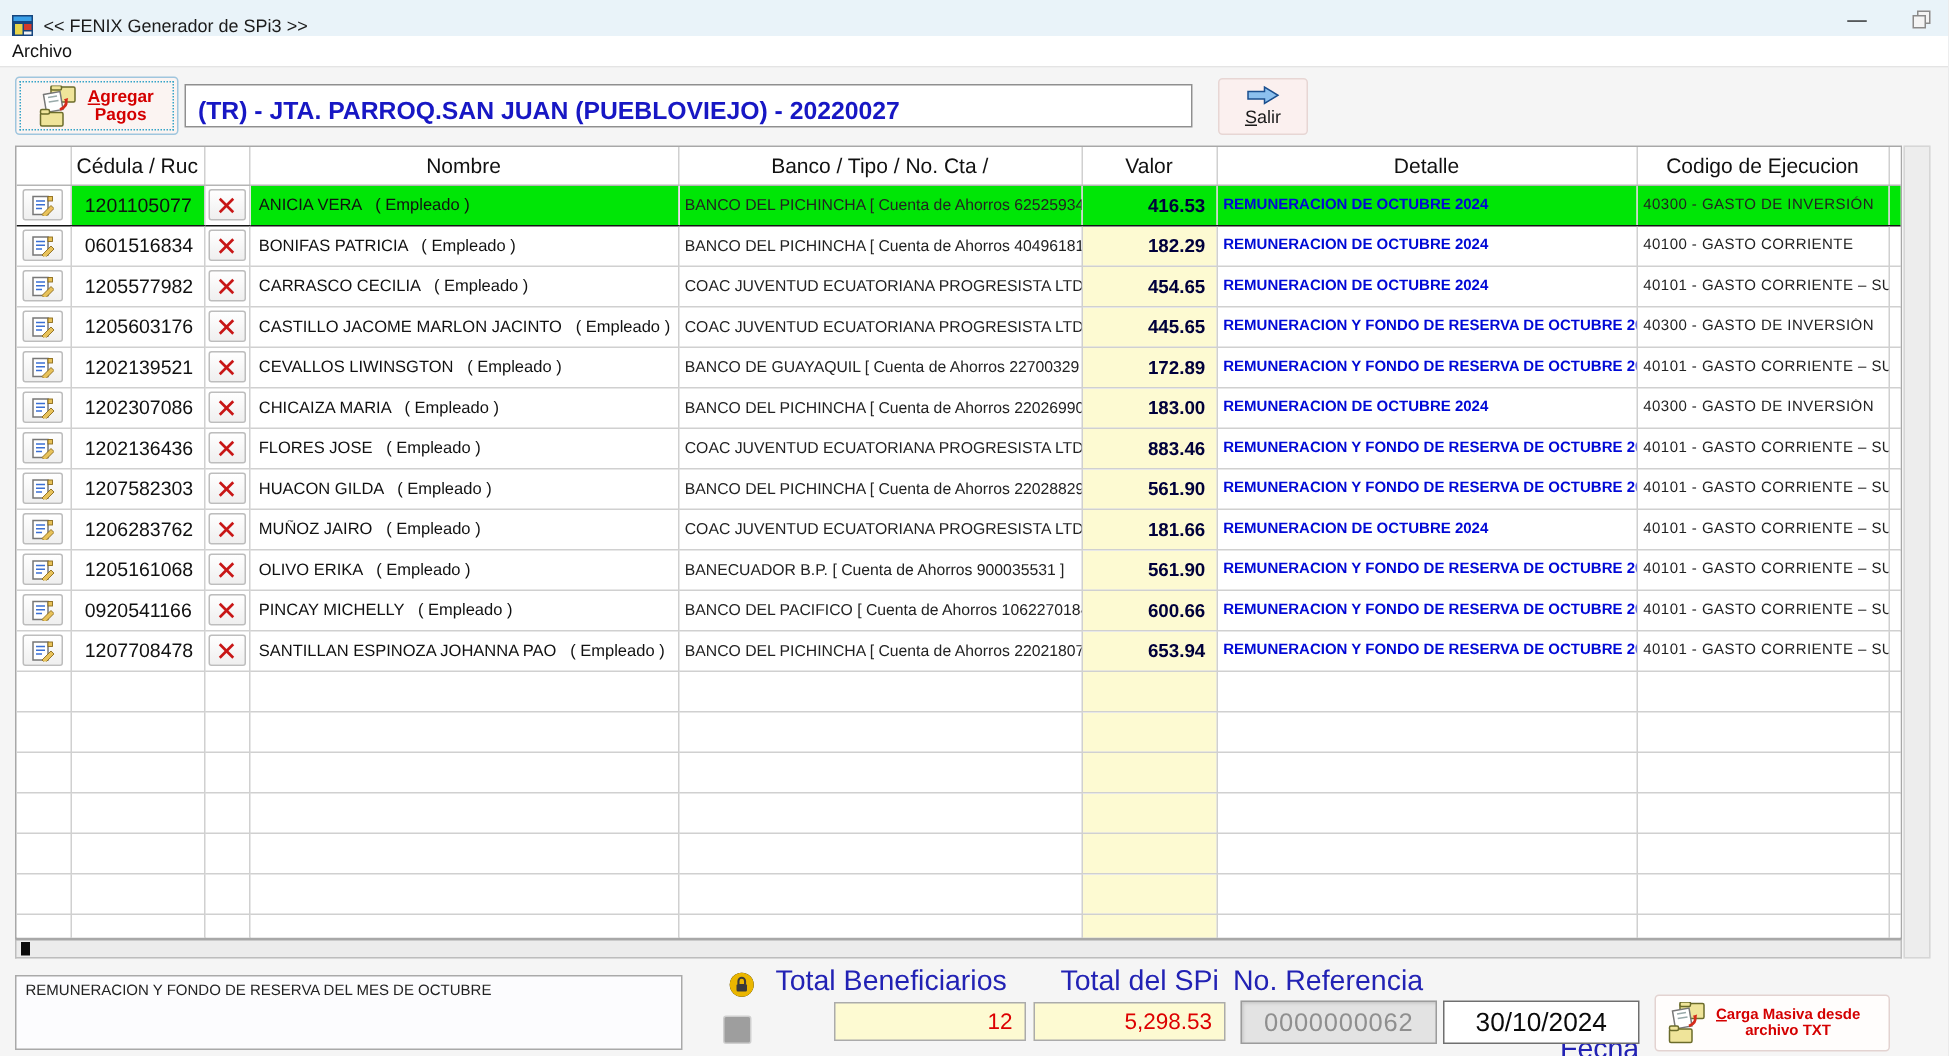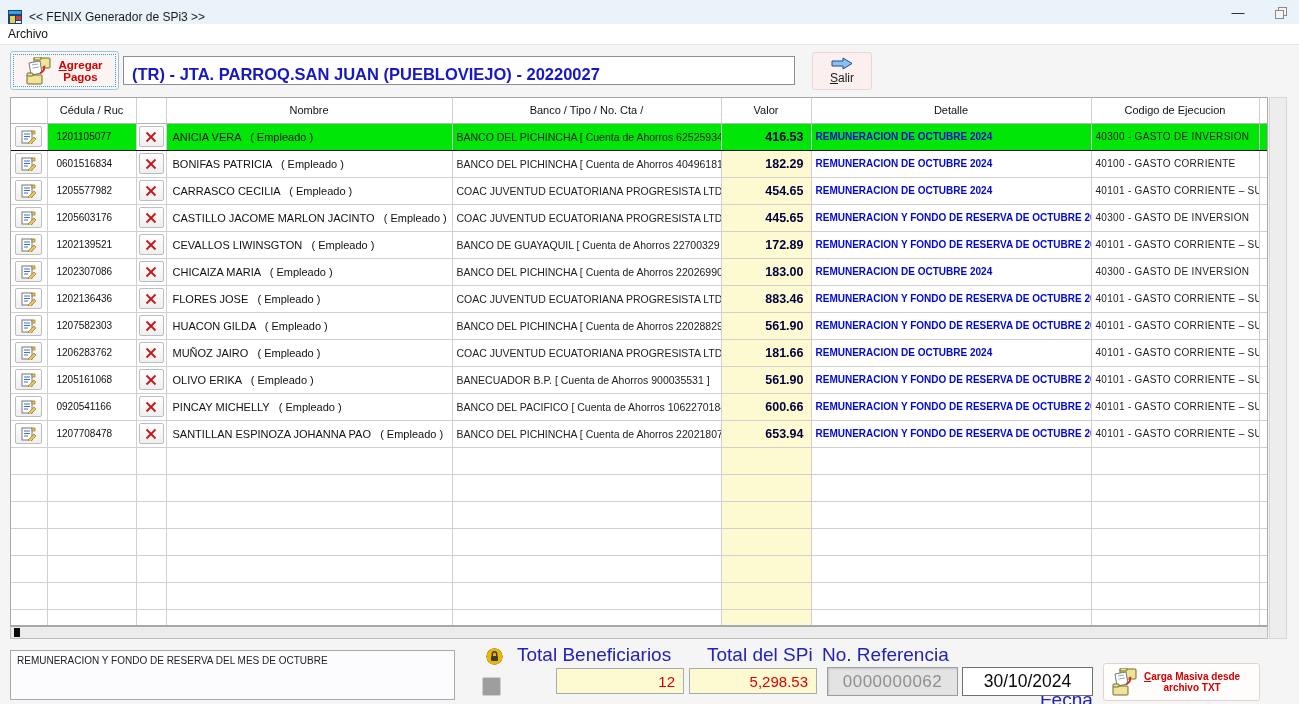--- a/index.html
+++ b/index.html
@@ -38,25 +38,25 @@
   .batch-field .txt { color:#1717c4; font-weight:bold; font-size:16.5px; white-space:nowrap; overflow:hidden; }
 
   
   .grid-wrap { position:absolute; left:10px; top:97px; width:1258px; height:529px;
     border:1px solid #a8a8a8; background:#ffffff; overflow:hidden; }
   table.grid { border-collapse:collapse; table-layout:fixed; width:1258px; }
   .grid col.w-edit{width:36px}.grid col.w-ced{width:89px}.grid col.w-del{width:30px}
   .grid col.w-nom{width:286px}.grid col.w-ban{width:269px}.grid col.w-val{width:90px}
   .grid col.w-det{width:280px}.grid col.w-cod{width:168px}.grid col.w-stub{width:10px}
   .grid th { height:25px; background:#ffffff; border-right:1px solid #d0d0d0; border-bottom:1px solid #b5b5b5;
-    font-weight:normal; font-size:11px; color:#111; text-align:center; white-space:nowrap; overflow:hidden; }
+    font-weight:normal; font-size:14px; color:#111; text-align:center; white-space:nowrap; overflow:hidden; }
   .grid td { height:27px; border-right:1px solid #d0d0d0; border-bottom:1px solid #d0d0d0;
     background:#ffffff; vertical-align:middle; overflow:hidden; }
   .grid td .txt { white-space:pre; overflow:hidden; display:block; }
-  td.c-ced .txt { font-size:10px; color:#111; padding-left:9px; }
+  td.c-ced .txt { font-size:13px; color:#111; padding-left:9px; }
   td.c-nom .txt { font-size:11px; color:#111; padding-left:6px; }
   td.c-ban .txt { font-size:10.5px; color:#222; padding-left:4px; }
   td.c-val { background:#fdfad2; }
   td.c-val .txt { font-size:12.5px; font-weight:bold; color:#00003c; text-align:right; padding-right:7px; }
   td.c-det .txt { font-size:10px; font-weight:bold; color:#0008d6; padding-left:4px; }
   td.c-cod .txt { font-size:10px; color:#222; padding-left:4px; letter-spacing:0.3px; }
   tr.selected td.c-ced, tr.selected td.c-nom, tr.selected td.c-ban, tr.selected td.c-val,
   tr.selected td.c-det, tr.selected td.c-cod, tr.selected td.c-stub { background:#00e606; }
   tr.selected td { border-top:1px solid #151515; border-bottom:1px solid #151515; }
   .mini-btn { display:flex; align-items:center; justify-content:center; margin:0 auto;

